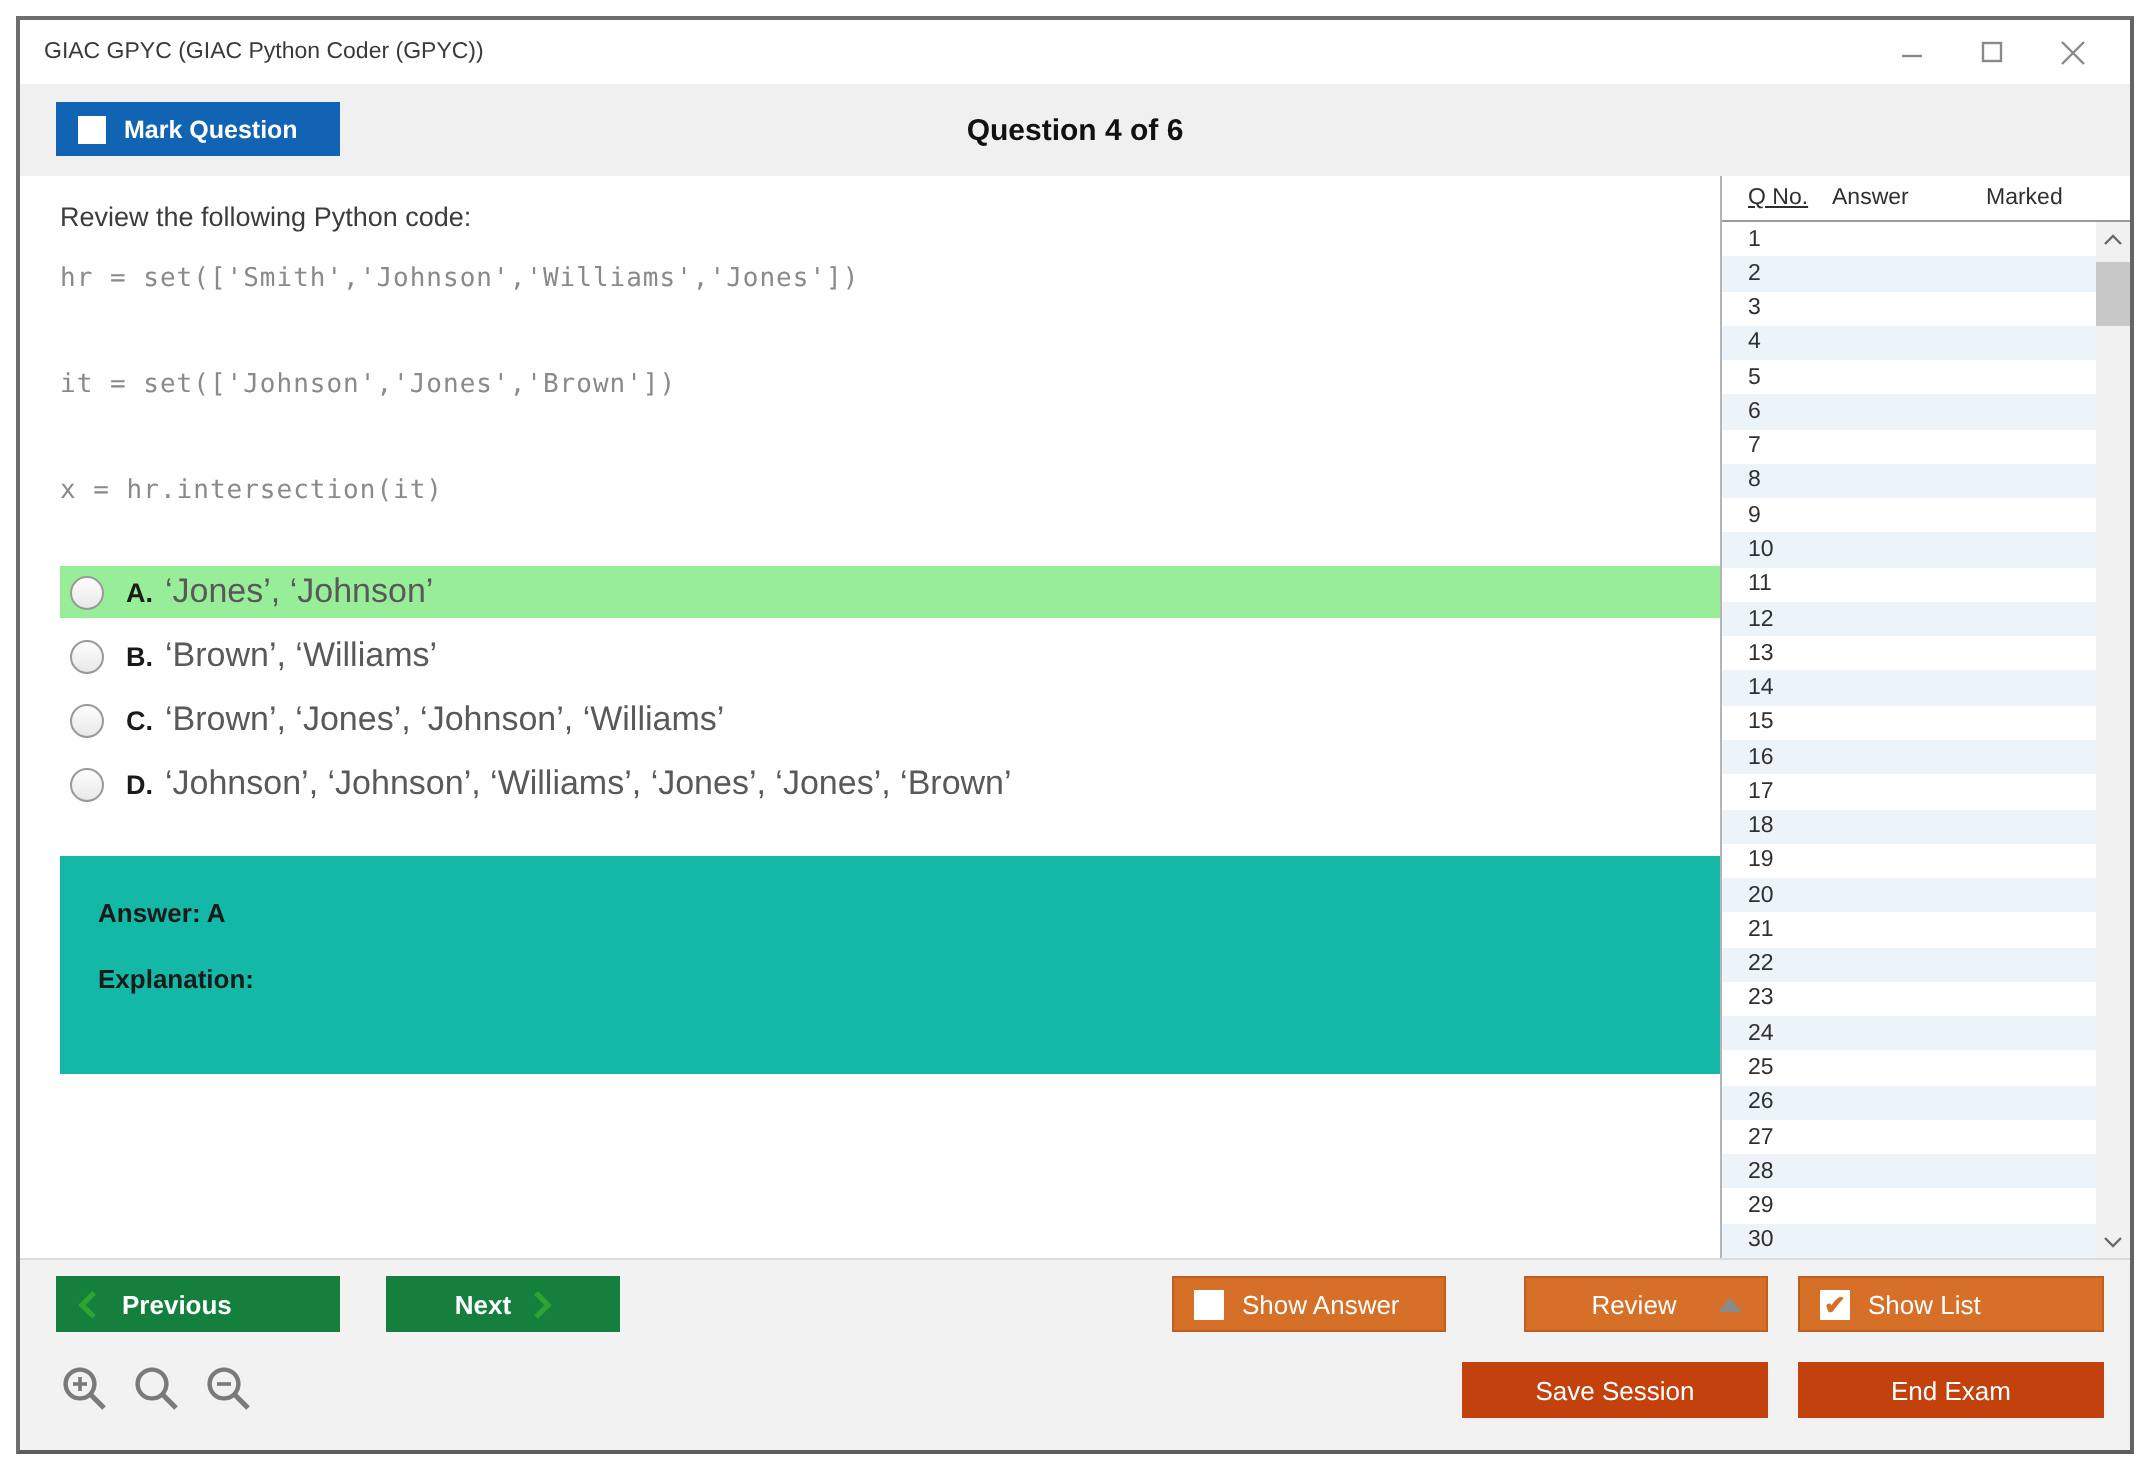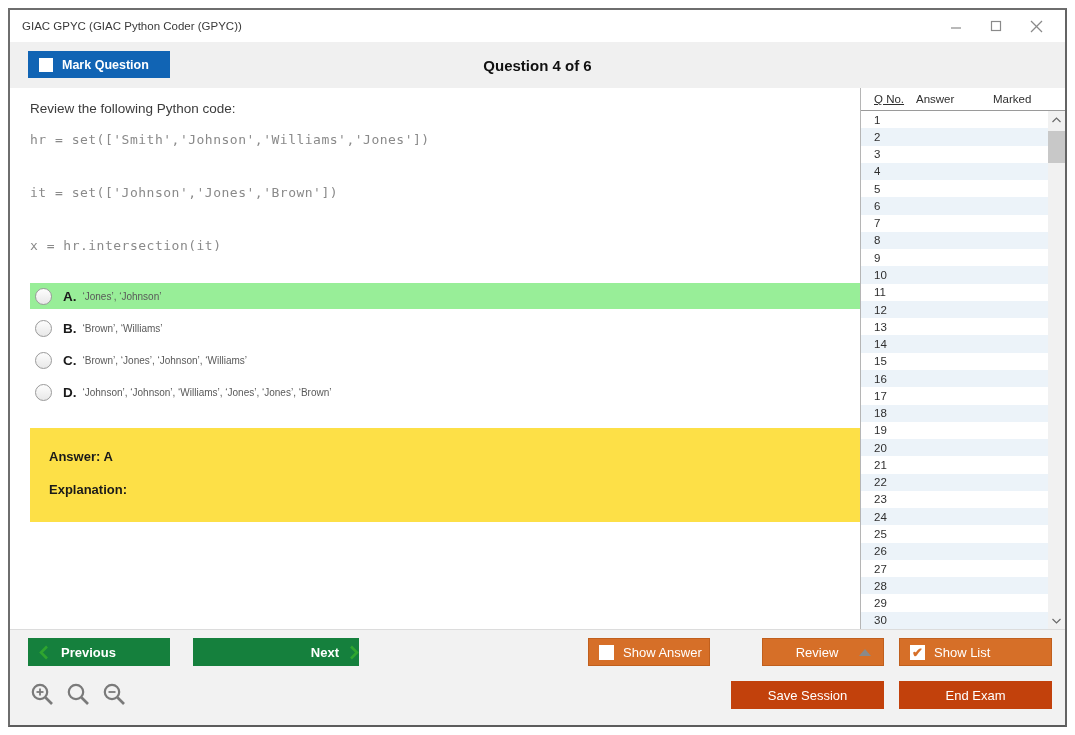--- a/index.html
+++ b/index.html
@@ -33,23 +33,23 @@
   .prompt { font-size:13.5px; color:#3c3c3c; margin-bottom:16px; }
   .code { font-family:"DejaVu Sans Mono", monospace; font-size:13px; color:#8a8a8a; letter-spacing:0.5px; }
   .code .cl { margin-bottom:38px; }
   .code .cl:last-child { margin-bottom:0; }
 
   .options { margin-top:30px; width:830px; }
   .opt { display:flex; align-items:center; height:26px; margin-bottom:6px; padding-left:5px; cursor:pointer; }
   .opt.selected { background:#98ee98; }
   .radio { width:17px; height:17px; border-radius:50%; border:1px solid #9a9a9a; background:linear-gradient(#fdfdfd,#e8e8e8); margin-right:11px; flex:0 0 auto; }
   .opt .letter { font-weight:bold; color:#1a1a1a; font-size:13.5px; margin-right:6px; }
-  .opt .text { color:#595959; font-size:10px; }
-
-  .answerbox { width:830px; height:94px; background:#fde047; margin-top:23px; padding:21px 0 0 19px; }
+  .opt .text { color:#595959; font-size:17px; }
+
+  .answerbox { width:830px; height:109px; background:#14b8a6; margin-top:23px; padding:21px 0 0 19px; }
   .answerbox .ab-line { font-weight:bold; font-size:13px; color:#1a1a1a; }
   .answerbox .ab-line.second { margin-top:18px; }
 
   
   .qlist { flex:0 0 205px; border-left:1px solid #b5b5b5; background:#fff; display:flex; flex-direction:column; min-height:0; }
   .qlist-header { flex:0 0 23px; display:flex; align-items:center; border-bottom:1px solid #9a9a9a; font-size:11.5px; color:#2f2f2f; }
   .qlist-header .h1 { width:55px; padding-left:13px;text-decoration:underline; }
   .qlist-header .h2 { width:77px; }
   .qlist-header .h3 { flex:1; }
   .qlist-body { flex:1 1 auto; display:flex; min-height:0; }
@@ -67,24 +67,24 @@
 
   
   .footer { flex:0 0 96px; background:#f2f2f2; border-top:1px solid #dcdcdc; position:relative; }
   .fbtn { position:absolute; height:28px; border:none; display:flex; align-items:center; font-size:13px; color:#fff; cursor:pointer; font-family:"Liberation Sans", sans-serif; }
   .blue { background:#15803d; font-weight:bold; }
   .orange { background:#d66f28; border:1px solid #c05f1d; }
   .navy { background:#c2410c; justify-content:center; }
 
   .btn-prev { left:18px; top:8px; width:142px; }
   .btn-prev .chev { margin:0 12px 0 11px; display:flex; }
-  .btn-next { left:183px; top:8px; width:166px; justify-content:flex-end; }
+  .btn-next { left:183px; top:8px; width:117px; justify-content:center; }
   .btn-next .chev { margin-left:10px; display:flex; }
 
-  .btn-show-answer { right:355px; top:8px; width:122px; }
+  .btn-show-answer { right:342px; top:8px; width:137px; }
   .btn-review { right:181px; top:8px; width:122px; }
   .btn-showlist { right:13px; top:8px; width:153px; }
   .btn-save { right:181px; top:51px; width:153px; }
   .btn-end { right:13px; top:51px; width:153px; }
 
   .fbtn .cb { width:15px; height:15px; background:#fff; margin:0 9px 0 10px; flex:0 0 auto; display:flex; align-items:center; justify-content:center; }
   .fbtn .cb .mark { color:#d66f28; font-size:13px; font-weight:bold; line-height:1; }
   .btn-review .rv-label { margin-left:12px; flex:1; }
   .tri-up { width:0; height:0; border-left:6px solid transparent; border-right:6px solid transparent; border-bottom:7px solid #8a8a8a; margin-right:12px; }
 

